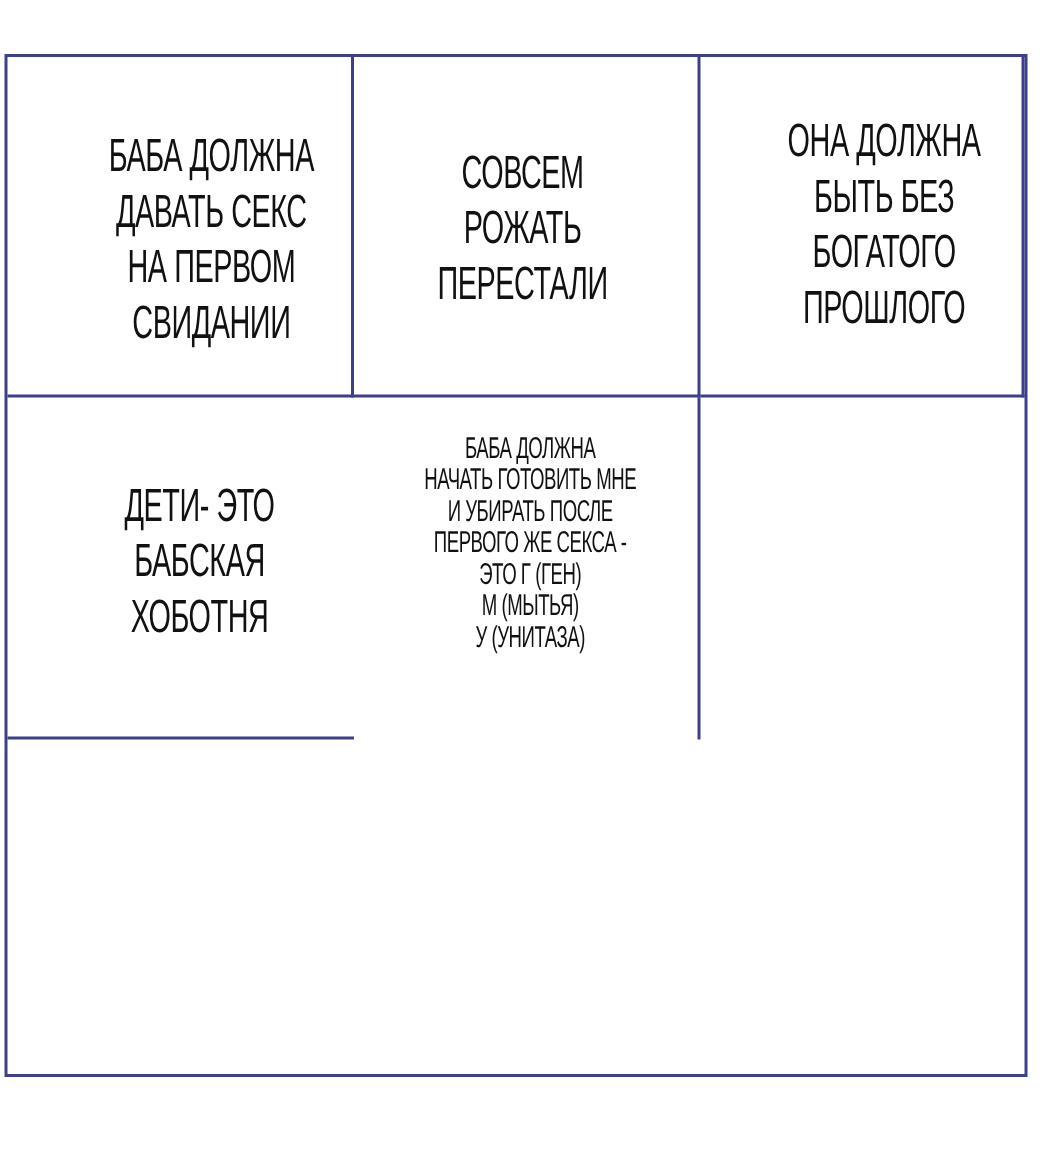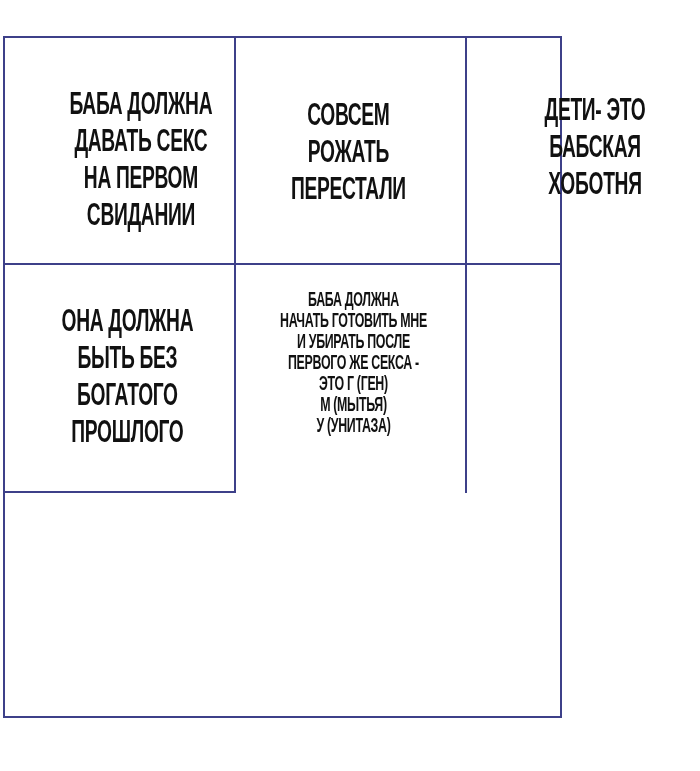--- a/index.html
+++ b/index.html
@@ -11,28 +11,27 @@
       width: 700px;
       height: 771px;
       position: relative;
       overflow: hidden;
       font-family: "Liberation Sans", "DejaVu Sans", sans-serif;
     }
     .grid {
       position: absolute;
       left: 3px;
       top: 36px;
-      width: 559px;
+      width: 682px;
       height: 682px;
       box-sizing: border-box;
       border: 2px solid #3d4089;
       display: grid;
       grid-template-columns: 231px 231px 1fr;
       grid-template-rows: 227px 228px 1fr;
-      font-weight: bold;
     }
     .cell {
       position: relative;
       box-sizing: border-box;
       border-right: 2px solid #3d4089;
       border-bottom: 2px solid #3d4089;
       overflow: visible;
     }
     .cell.c3 { border-right: none; }
     .cell.r3 { border-bottom: none; }
@@ -68,30 +67,30 @@
 ДАВАТЬ СЕКС
 НА ПЕРВОМ
 СВИДАНИИ</div>
   </div>
 
   <div class="cell">
     <div class="text t-lg" style="left:38px; top:58px; width:240px;">СОВСЕМ
 РОЖАТЬ
 ПЕРЕСТАЛИ</div>
   </div>
-  <div class="cell c3">
-    <div class="text t-lg" style="left:66px; top:53px; width:200px;">ДЕТИ- ЭТО
-БАБСКАЯ
-ХОБОТНЯ</div>
-  </div>
   <div class="cell">
     <div class="text t-lg" style="left:48px; top:37px; width:240px;">ОНА ДОЛЖНА
 БЫТЬ БЕЗ
 БОГАТОГО
 ПРОШЛОГО</div>
+  </div>
+  <div class="cell c3">
+    <div class="text t-lg" style="left:66px; top:53px; width:200px;">ДЕТИ- ЭТО
+БАБСКАЯ
+ХОБОТНЯ</div>
   </div>
 
   <div class="cell r3">
     <div class="text t-sm" style="left:26px; top:24px; width:295px;">БАБА ДОЛЖНА
 НАЧАТЬ ГОТОВИТЬ МНЕ
 И УБИРАТЬ ПОСЛЕ
 ПЕРВОГО ЖЕ СЕКСА -
 ЭТО Г (ГЕН)
 М (МЫТЬЯ)
 У (УНИТАЗА)</div>

